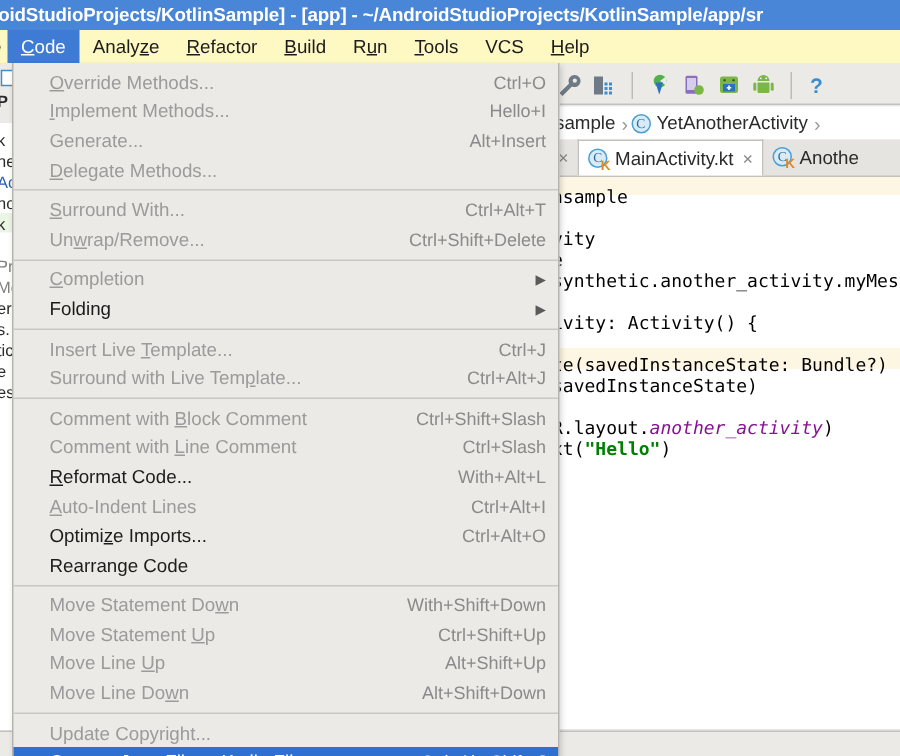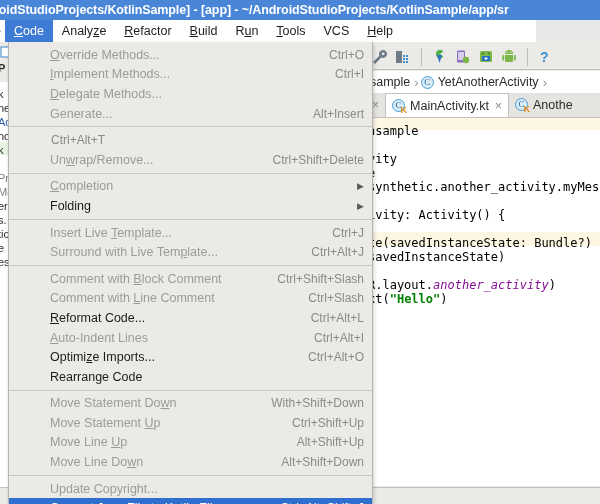--- a/index.html
+++ b/index.html
@@ -18,22 +18,22 @@
     background:#4a86d8; color:#ffffff;
     font-weight:bold; font-size:12.5px;
     display:flex; align-items:center;
     white-space:nowrap; overflow:hidden;
     letter-spacing:-0.1px;
   }
   .titlebar span{ margin-left:-6px; }
 
   
   .menubar{
-    position:absolute; left:0; top:20px; width:536px; height:22px;
-    background:#ffffff; display:flex; align-items:flex-end;
+    position:absolute; left:0; top:20px; width:600px; height:22px;
+    background:#fef9c3; display:flex; align-items:flex-end;
     font-size:12.5px; color:#1c1c1c; overflow:hidden;
   }
   .menubar .mi{
     padding:2px 9px 3px 9px; height:22px; line-height:18px;
     display:flex; align-items:center; white-space:nowrap;
   }
   .menubar .mi.partial{ padding-left:0; padding-right:4px; margin-left:-6px; }
   .menubar .mi.active{ background:#3d7bd4; color:#ffffff; }
   .mn u{ text-decoration:underline; }
 
@@ -120,21 +120,21 @@
     box-shadow:1px 2px 4px rgba(0,0,0,0.18);
     padding:3px 0 0 0;
   }
   .dd-item{
     position:relative; display:flex; align-items:center;
     height:19.6px; padding:0 8px 0 24px; font-size:12.5px;
     color:#1c1c1c; white-space:nowrap;
   }
   .dd-item.disabled{ color:#9b9b9b; }
   .dd-item.sel{ background:#2f6fd0; color:#ffffff; }
-  .dd-label{ flex:1;margin-left:17px; }
+  .dd-label{ flex:1; }
   .dd-accel{ margin-left:18px; color:#8a8a8a; font-size:12px;text-align:center; }
   .dd-item.sel .dd-accel{ color:#ffffff; }
   .dd-arrow{ margin-left:10px; font-size:9px; color:#5a5a5a; }
   .dd-sep{ height:1px; background:#c9c7c3; margin:3px 0 3px 0; }
   .dd-item u{ text-decoration:underline; }
 </style>
 </head>
 <body>
 
 <div id="app">
@@ -292,31 +292,32 @@
       </div>
   </div>
 
   <div class="dropdown" id="dd">
       <div class="dd-item disabled">
         <span class="dd-label"><u>O</u>verride Methods...</span>
         <span class="dd-accel">Ctrl+O</span>
       </div>
       <div class="dd-item disabled">
         <span class="dd-label"><u>I</u>mplement Methods...</span>
-        <span class="dd-accel">Ctrl+I</span>
-      </div>
-      <div class="dd-item disabled">
-        <span class="dd-label"><u>D</u>elegate Methods...</span>
+        <span class="dd-accel">Hello+I</span>
       </div>
       <div class="dd-item disabled">
         <span class="dd-label">Generate...</span>
         <span class="dd-accel">Alt+Insert</span>
       </div>
-      <div class="dd-sep"></div>
-      <div class="dd-item disabled">
+      <div class="dd-item disabled">
+        <span class="dd-label"><u>D</u>elegate Methods...</span>
+      </div>
+      <div class="dd-sep"></div>
+      <div class="dd-item disabled">
+        <span class="dd-label"><u>S</u>urround With...</span>
         <span class="dd-accel">Ctrl+Alt+T</span>
       </div>
       <div class="dd-item disabled">
         <span class="dd-label">Un<u>w</u>rap/Remove...</span>
         <span class="dd-accel">Ctrl+Shift+Delete</span>
       </div>
       <div class="dd-sep"></div>
       <div class="dd-item disabled">
         <span class="dd-label"><u>C</u>ompletion</span>
         <span class="dd-arrow">▶</span>
@@ -338,21 +339,21 @@
       <div class="dd-item disabled">
         <span class="dd-label">Comment with <u>B</u>lock Comment</span>
         <span class="dd-accel">Ctrl+Shift+Slash</span>
       </div>
       <div class="dd-item disabled">
         <span class="dd-label">Comment with <u>L</u>ine Comment</span>
         <span class="dd-accel">Ctrl+Slash</span>
       </div>
       <div class="dd-item">
         <span class="dd-label"><u>R</u>eformat Code...</span>
-        <span class="dd-accel">Ctrl+Alt+L</span>
+        <span class="dd-accel">With+Alt+L</span>
       </div>
       <div class="dd-item disabled">
         <span class="dd-label"><u>A</u>uto-Indent Lines</span>
         <span class="dd-accel">Ctrl+Alt+I</span>
       </div>
       <div class="dd-item">
         <span class="dd-label">Optimi<u>z</u>e Imports...</span>
         <span class="dd-accel">Ctrl+Alt+O</span>
       </div>
       <div class="dd-item">

